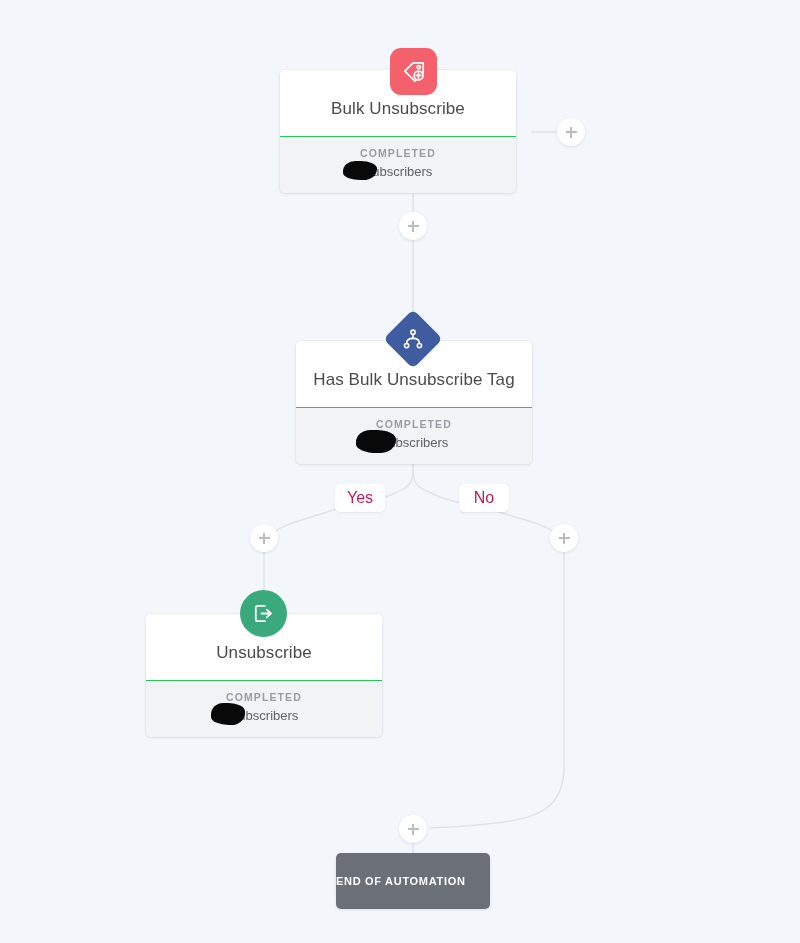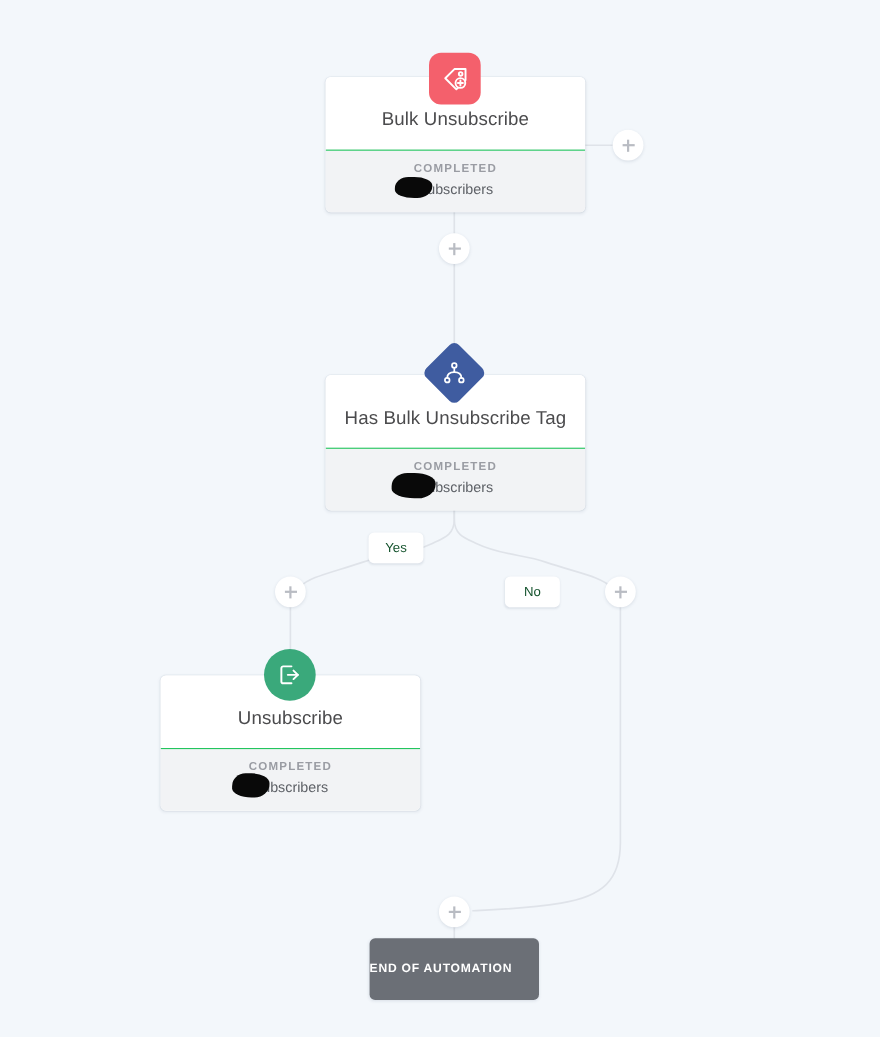--- a/index.html
+++ b/index.html
@@ -142,22 +142,22 @@
     position: absolute;
     min-width: 34px;
     height: 28px;
     padding: 0 8px;
     background: #ffffff;
     border-radius: 5px;
     box-shadow: 0 1px 2px rgba(40, 60, 90, 0.10);
     display: flex;
     align-items: center;
     justify-content: center;
-    font-size: 12px;
-    color: #14532d;
+    font-size: 16px;
+    color: #be185d;
     z-index: 6;
   }
 
   
   .end-node {
     position: absolute;
     width: 154px;
     height: 56px;
     background: #6b6f76;
     border-radius: 5px;
@@ -195,21 +195,21 @@
 
       <path d="M 264 552 L 264 598"></path>
 
       <path d="M 564 552 L 564 766 C 564 800 548 815 510 821
                C 478 826 452 827 430 828"></path>
 
       <path d="M 413 843 L 413 853"></path>
     </g>
   </svg>
 
-  <div class="node-card" style="left:296px; top:70px;">
+  <div class="node-card" style="left:280px; top:70px;">
     <div class="node-body">
       <div class="node-title">Bulk Unsubscribe</div>
     </div>
     <div class="node-footer">
       <div class="node-status">COMPLETED</div>
       <div class="node-count">
         <span class="redaction" style="left:53px; top:-1px; width:34px; height:19px;"></span>
         <span>Subscribers</span>
       </div>
     </div>
@@ -248,21 +248,21 @@
       <circle cx="19" cy="19.2" r="2.3"></circle>
       <path d="M12 6.9 L12 11.3"></path>
       <path d="M12 11.3 C 7.6 11.3 5 13.4 5 16.9"></path>
       <path d="M12 11.3 C 16.4 11.3 19 13.4 19 16.9"></path>
     </svg>
   </div>
 
   <div class="branch-label" style="left:335px; top:484px;">
     <span>Yes</span>
   </div>
-  <div class="branch-label" style="left:459px; top:484px;margin-top:40px;">
+  <div class="branch-label" style="left:459px; top:484px;">
     <span>No</span>
   </div>
 
   <div class="plus-btn" style="left:250px; top:524px;"></div>
   <div class="plus-btn" style="left:550px; top:524px;"></div>
 
   <div class="node-card" style="left:146px; top:614px;">
     <div class="node-body">
       <div class="node-title">Unsubscribe</div>
     </div>

